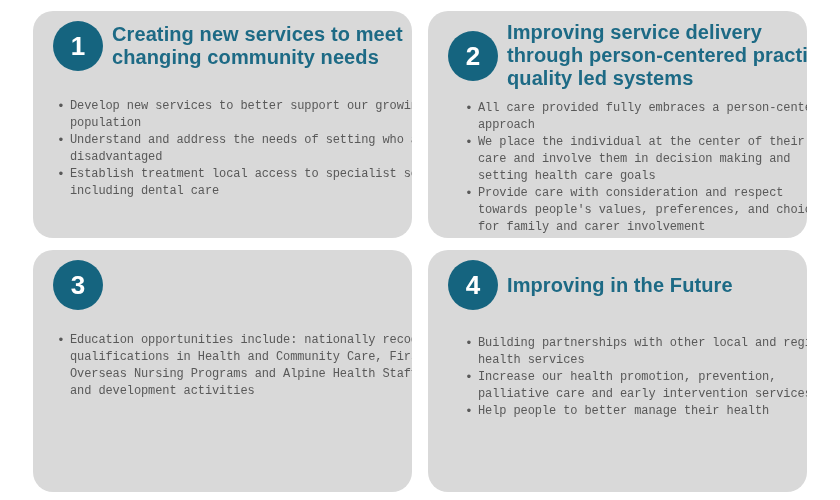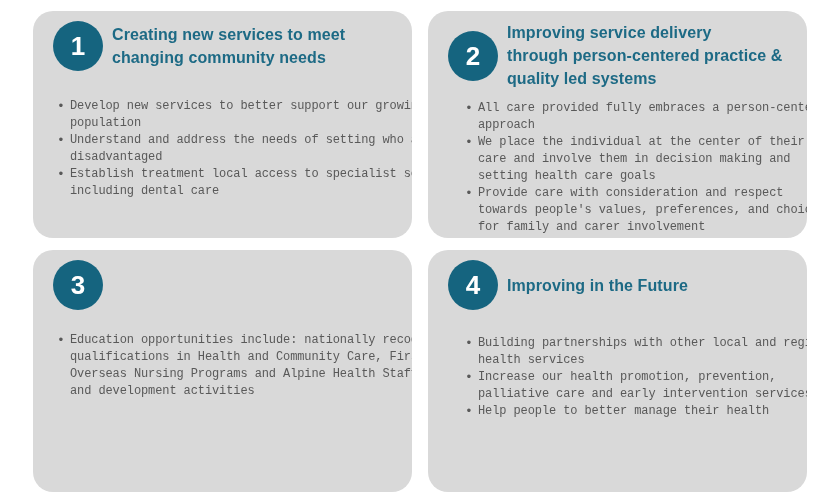--- a/index.html
+++ b/index.html
@@ -29,21 +29,21 @@
   .badge {
     flex:0 0 auto; width:50px; height:50px; border-radius:50%;
     background:var(--accent,#15647f);
     display:flex; align-items:center; justify-content:center;
   }
   .num {
     color:#ffffff; font-weight:700; font-size:26px; line-height:1;
   }
   .card-title {
     color:var(--heading,#1d6a85);
-    font-size:16px; font-weight:700; line-height:23px;
+    font-size:20px; font-weight:700; line-height:23px;
     white-space:pre; letter-spacing:0.1px;
   }
   .bullet-list {
     list-style:none;
     margin:0; padding-left:17px;
   }
   .card.right-col .bullet-list { padding-left:30px; }
   .c1 .bullet-list { margin-top:27px; }
   .c2 .bullet-list { margin-top:10px; }
   .c3 .bullet-list { margin-top:22px; }

